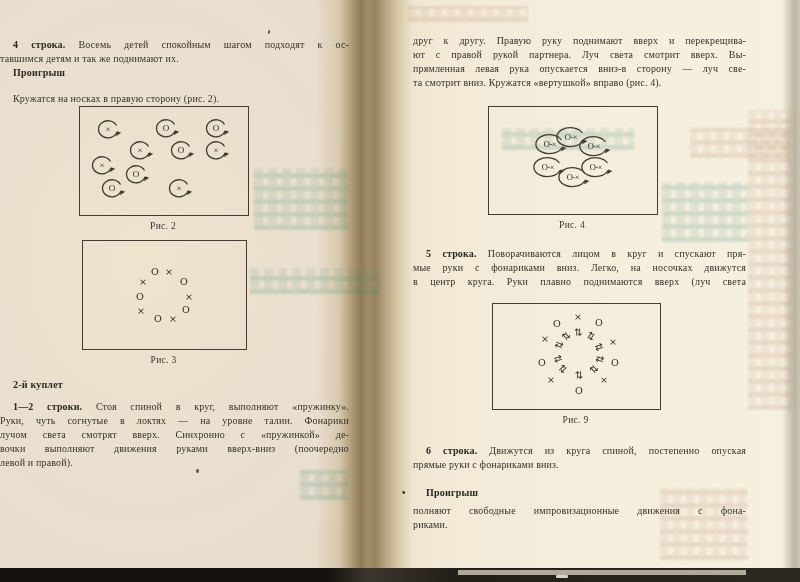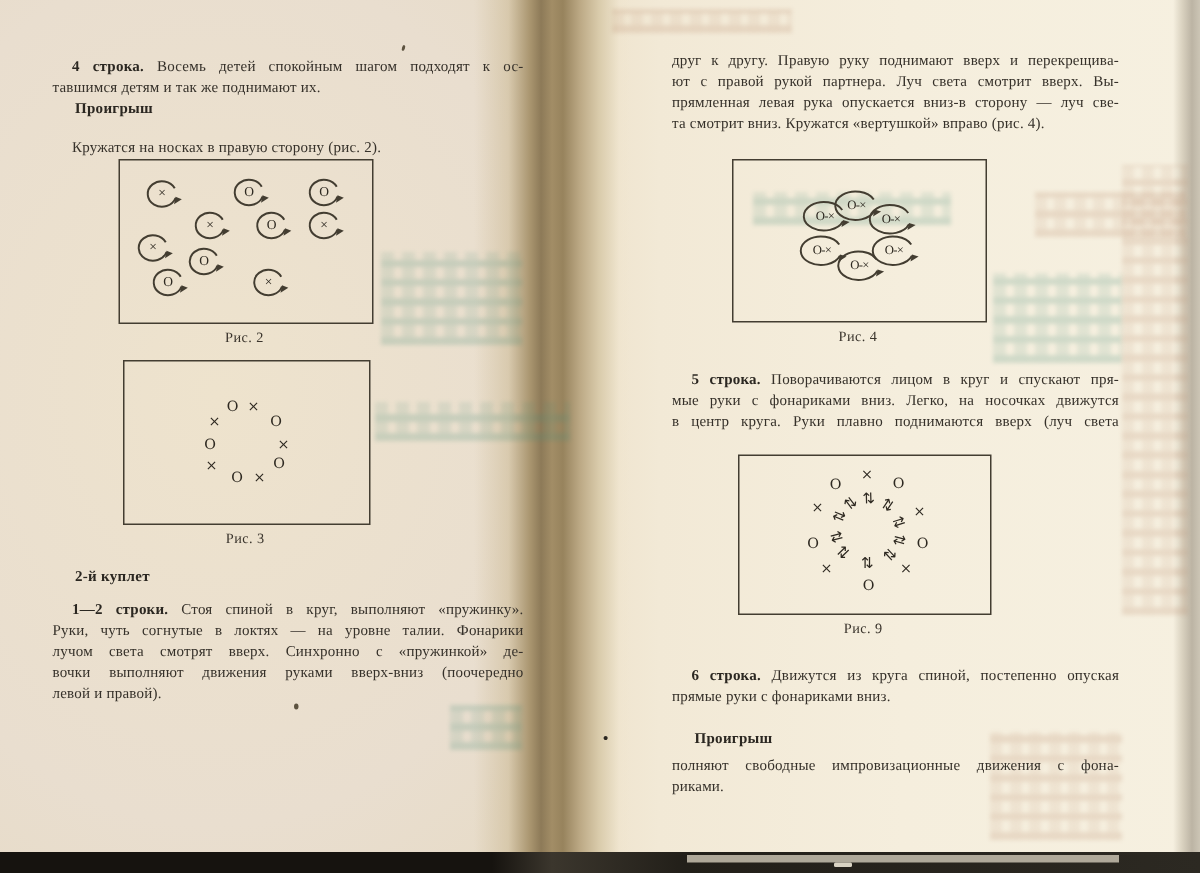--- a/index.html
+++ b/index.html
@@ -33,26 +33,26 @@
     repeating-linear-gradient(90deg, rgba(72,140,120,.55) 0 9px, transparent 9px 14px);}
   .ghost.warm{opacity:.20;background:
     repeating-linear-gradient(0deg, rgba(176,124,92,.9) 0 5px, transparent 5px 13px),
     repeating-linear-gradient(90deg, rgba(176,124,92,.5) 0 8px, transparent 8px 13px);}
   .speck{position:absolute;z-index:6;background:#5d5340;border-radius:50%;}
   
   .page{position:absolute;z-index:3;}
   .page-left{left:0;top:38px;width:349px;}
   .page-right{left:413px;top:34px;width:333px;}
   .line{height:14px;line-height:14px;font-size:10px;color:#36312a;
-    text-align:justify;text-align-last:justify;letter-spacing:.15px;white-space:normal;margin-left:35px;}
+    text-align:justify;text-align-last:justify;letter-spacing:.15px;white-space:normal;}
   .line.last{text-align-last:left;}
   .line.first{text-indent:13px;}
   .lead{font-weight:bold;color:#2b2721;}
   .heading{height:14px;line-height:14px;font-size:10px;font-weight:bold;color:#2b2721;
-    text-indent:13px;position:relative;letter-spacing:.2px;padding-left:37px;}
+    text-indent:13px;position:relative;letter-spacing:.2px;}
   .heading .bullet{position:absolute;left:-11px;top:0;text-indent:0;font-weight:bold;}
   
   .page-left  > :nth-child(3){margin-top:12px;}
   .page-left  > :nth-child(5){margin-top:8px;}
   .page-left  > :nth-child(6){margin-top:12px;}
   .page-left  > :nth-child(7){margin-top:8px;}
   .page-left  > :nth-child(8){margin-top:18px;}
   .page-right > :nth-child(2){margin-top:16px;}
   .page-right > :nth-child(3){margin-top:16px;}
   .page-right > :nth-child(4){margin-top:14px;}

